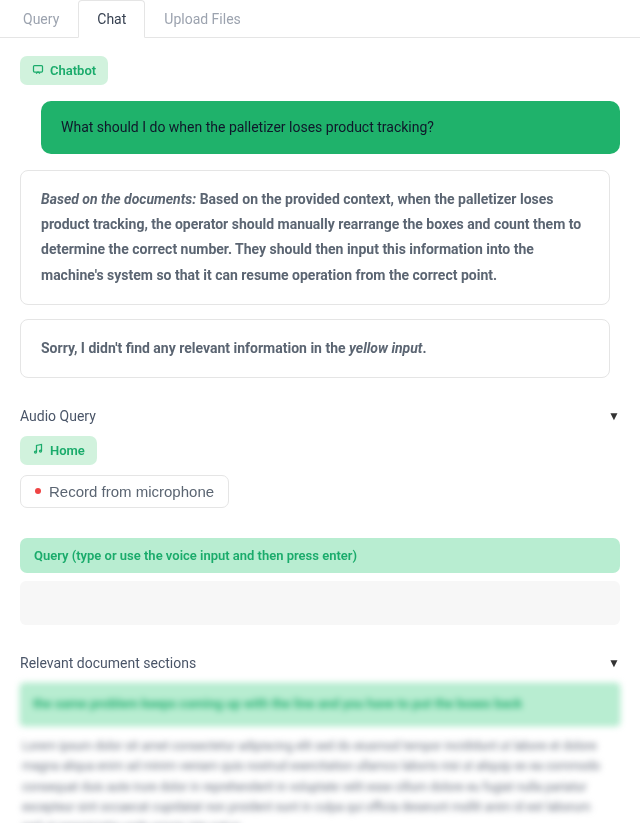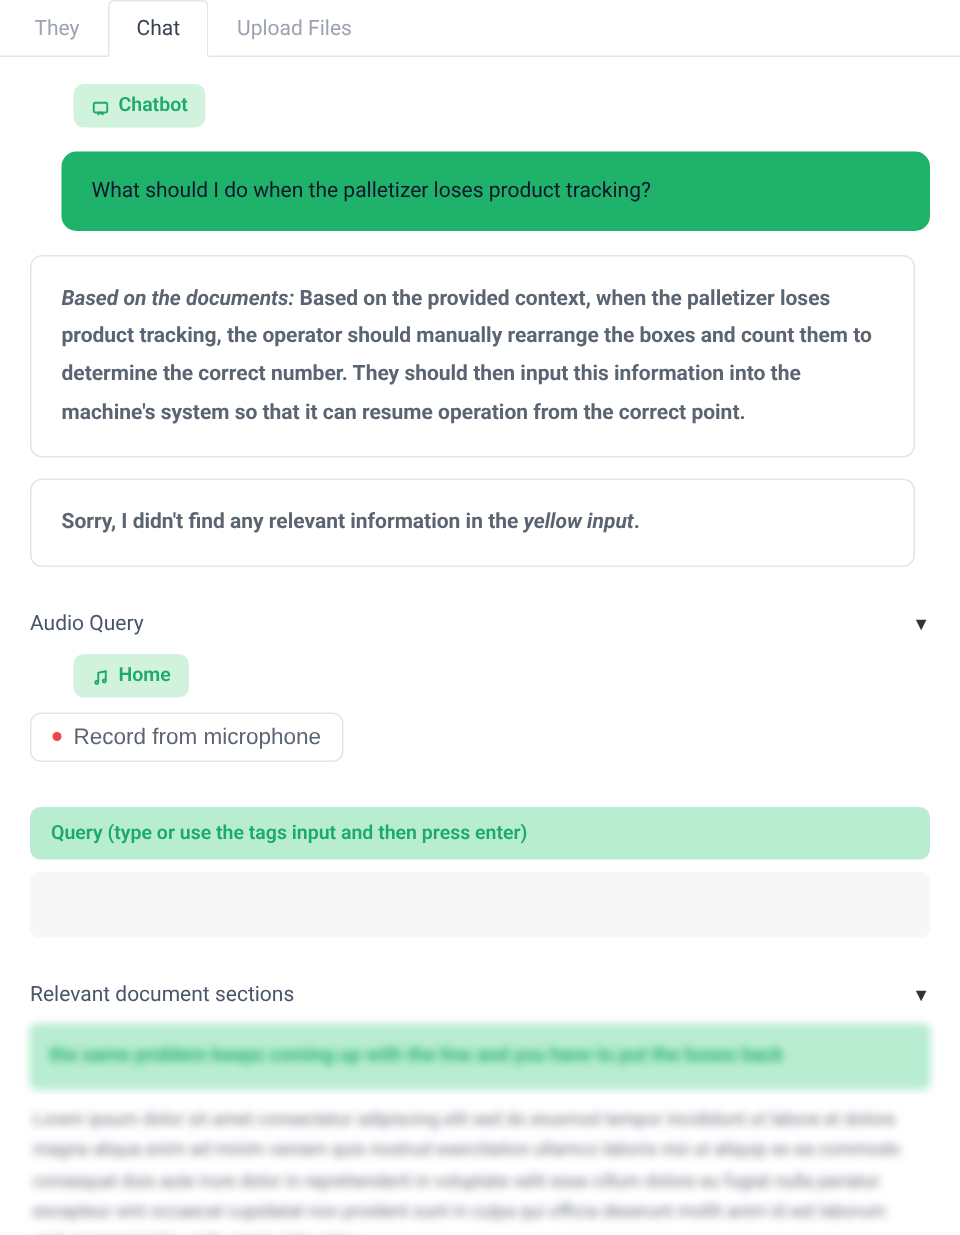--- a/index.html
+++ b/index.html
@@ -29,29 +29,28 @@
       border-color: #e5e5e5;
       background: #fff;
       margin-bottom: -1px;
       border-bottom: 1px solid #fff;
     }
     .content {
       padding: 18px 20px;
     }
     .pill {
       display: inline-flex;
-      align-items: flex-end;
+      align-items: flex-start;
       gap: 6px;
       background: #d1f2dd;
       color: #1aab6b;
       font-weight: 600;
       padding: 7px 12px;
       border-radius: 7px;
       font-size: 13px;
-      margin-left: 29px;
     }
     .pill-icon { width: 12px; height: 12px; }
     .chat-messages { margin-top: 16px; }
     .msg-user {
       background: #1fb26b;
       color: #0f172a;
       border-radius: 10px;
       padding: 16px 20px;
       margin-bottom: 16px;
       margin-left: 21px;
@@ -139,21 +138,21 @@
       filter: blur(3px);
       color: #6b7280;
       line-height: 1.7;
       font-size: 12px;
     }
   </style>
 </head>
 <body>
 
 <div class="tabs">
-  <div class="tab">They</div>
+  <div class="tab">Query</div>
   <div class="tab active">Chat</div>
   <div class="tab">Upload Files</div>
 </div>
 
 <div class="content">
 
   <span class="pill">
     <svg class="pill-icon" viewBox="0 0 24 24" fill="none" stroke="#1aab6b" stroke-width="2.5">
       <rect x="3" y="5" width="18" height="13" rx="2"></rect>
       <path d="M8 21l4-3 4 3"></path>
@@ -187,21 +186,21 @@
       </svg>
       <span>Home</span>
     </span>
     <br>
     <button class="record-btn">
       <span class="red-dot"></span>
       <span>Record from microphone</span>
     </button>
   </div>
 
-  <div class="query-label-bar">Query (type or use the tags input and then press enter)</div>
+  <div class="query-label-bar">Query (type or use the voice input and then press enter)</div>
   <input class="query-input" type="text" value="" style="">
 
   <div class="section-header">
     <span class="section-title">Relevant document sections</span>
     <span class="caret">▼</span>
   </div>
 
   <div class="doc-section">
     <div class="doc-highlight">the same problem keeps coming up with the line and you have to put the boxes back</div>
     <div class="doc-body">Lorem ipsum dolor sit amet consectetur adipiscing elit sed do eiusmod tempor incididunt ut labore et dolore magna aliqua enim ad minim veniam quis nostrud exercitation ullamco laboris nisi ut aliquip ex ea commodo consequat duis aute irure dolor in reprehenderit in voluptate velit esse cillum dolore eu fugiat nulla pariatur excepteur sint occaecat cupidatat non proident sunt in culpa qui officia deserunt mollit anim id est laborum sed ut perspiciatis unde omnis iste natus</div>

